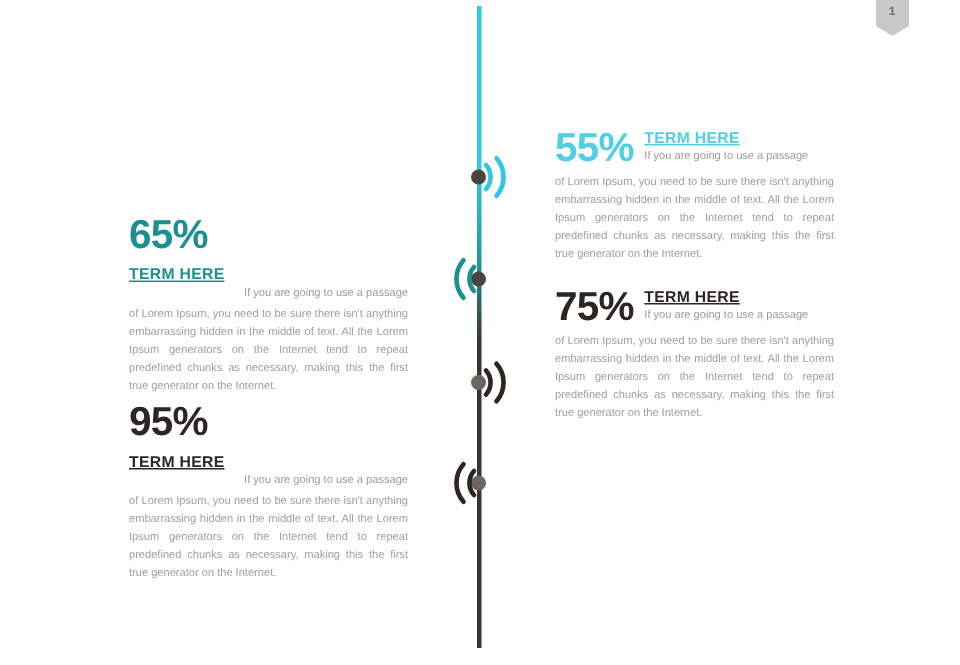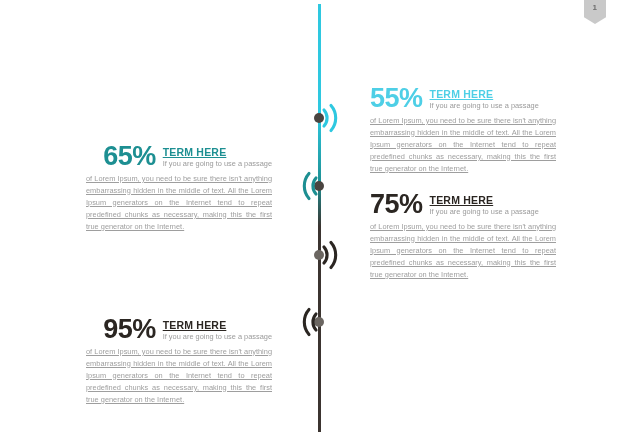--- a/index.html
+++ b/index.html
@@ -71,26 +71,26 @@
   .node.right svg { left: 1px;  top: -14px; }
   .node.left  svg { left: -29px; top: -14px; }
 
   
   .block {
     position: absolute;
     width: 186px;
   }
   .block .head {
     display: flex;
-    align-items: flex-end;
     gap: 7px;
     margin-bottom: 3px;
   }
   .block.right-align .head {
     justify-content: flex-end;
+    flex-direction: column;
   }
   .pct {
     font-size: 27px;
     font-weight: bold;
     line-height: 0.95;
     letter-spacing: -0.5px;
     white-space: nowrap;
   }
   .titles {
     padding-bottom: 1px;
@@ -109,26 +109,25 @@
     margin-top: 1px;
     text-align: right;
     white-space: nowrap;
   }
   .body {
     font-size: 7.4px;
     color: #9e9e9e;
     line-height: 1.62;
     text-align: justify;
     text-justify: inter-word;
-    text-decoration: underline;
   }
 
   
   #block-65 { left: 86px;  top: 144px; }
-  #block-95 { left: 86px;  top: 269px; margin-top: 48px; }
+  #block-95 { left: 86px;  top: 269px; }
   #block-55 { left: 370px; top: 86px;  }
   #block-75 { left: 370px; top: 192px; }
 </style>
 </head>
 <body>
 
 <div id="slide">
 
   <div id="page-badge">
     <span>1</span>

